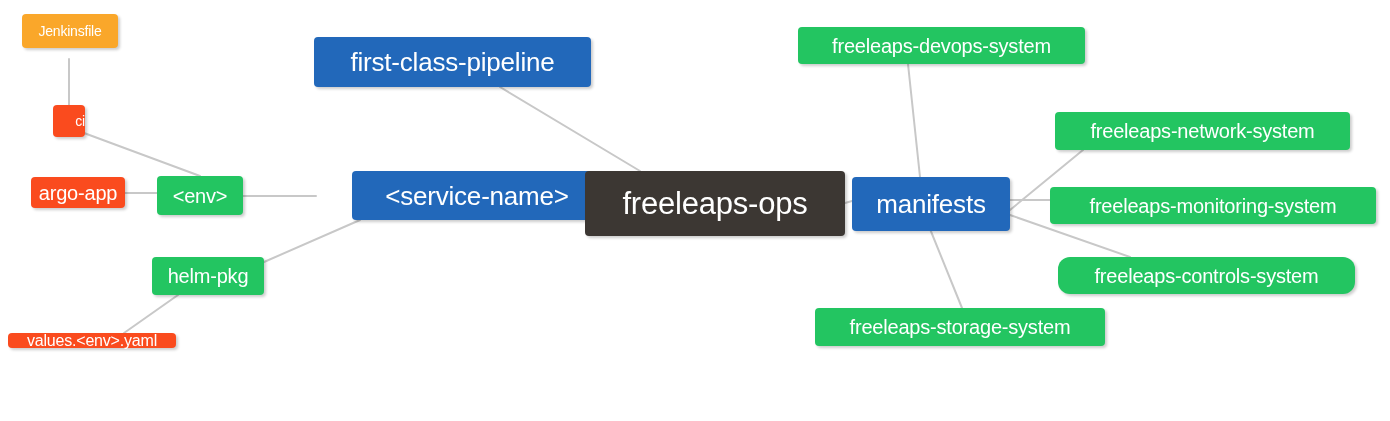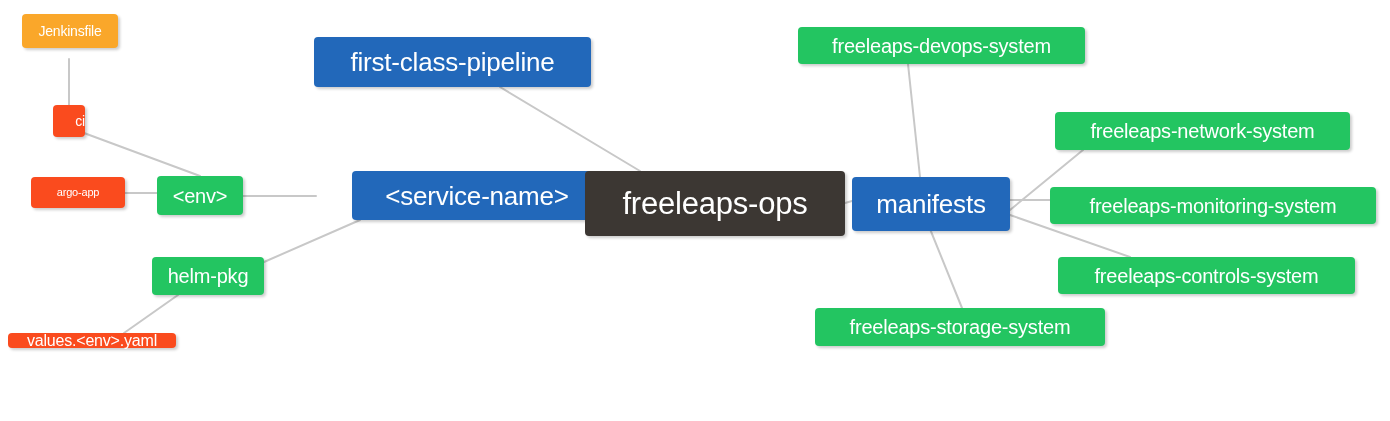--- a/index.html
+++ b/index.html
@@ -62,21 +62,21 @@
       <line x1="1010" y1="215" x2="1130" y2="257" stroke="#c8c8c8" stroke-width="2" stroke-linecap="round"></line>
       <line x1="928" y1="224" x2="962" y2="308" stroke="#c8c8c8" stroke-width="2" stroke-linecap="round"></line>
     </svg>
   <div id="node-layer">
       <div class="node" style="left: 22px; top: 14px; width: 96px; height: 34px; background: rgb(250, 167, 42); font-size: 14px;">
         <span>Jenkinsfile</span>
       </div>
       <div class="node" style="left: 53px; top: 105px; width: 32px; height: 32px; background: rgb(250, 75, 30); font-size: 14px; justify-content: flex-end;">
         <span>ci</span>
       </div>
-      <div class="node" style="left: 31px; top: 177px; width: 94px; height: 31px; background: rgb(250, 75, 30); font-size: 11px;">
+      <div class="node" style="left: 31px; top: 177px; width: 94px; height: 31px; background: rgb(250, 75, 30); font-size: 20px;">
         <span>argo-app</span>
       </div>
       <div class="node" style="left: 157px; top: 176px; width: 86px; height: 39px; background: rgb(35, 197, 97); font-size: 20px;">
         <span>&lt;env&gt;</span>
       </div>
       <div class="node" style="left: 152px; top: 257px; width: 112px; height: 38px; background: rgb(35, 197, 97); font-size: 20px;">
         <span>helm-pkg</span>
       </div>
       <div class="node" style="left: 8px; top: 333px; width: 168px; height: 15px; background: rgb(250, 75, 30); font-size: 16px;">
         <span>values.&lt;env&gt;.yaml</span>
@@ -95,20 +95,20 @@
       </div>
       <div class="node" style="left: 798px; top: 27px; width: 287px; height: 37px; background: rgb(35, 197, 97); font-size: 20px;">
         <span>freeleaps-devops-system</span>
       </div>
       <div class="node" style="left: 1055px; top: 112px; width: 295px; height: 38px; background: rgb(35, 197, 97); font-size: 20px;">
         <span>freeleaps-network-system</span>
       </div>
       <div class="node" style="left: 1050px; top: 187px; width: 326px; height: 37px; background: rgb(35, 197, 97); font-size: 20px;">
         <span>freeleaps-monitoring-system</span>
       </div>
-      <div class="node" style="left: 1058px; top: 257px; width: 297px; height: 37px; background: rgb(35, 197, 97); font-size: 20px;">
+      <div class="node" style="left: 1058px; top: 257px; width: 297px; height: 37px; background: rgb(35, 197, 97); font-size: 20px; border-radius: 12px;">
         <span>freeleaps-controls-system</span>
       </div>
       <div class="node" style="left: 815px; top: 308px; width: 290px; height: 38px; background: rgb(35, 197, 97); font-size: 20px;">
         <span>freeleaps-storage-system</span>
       </div>
     </div>
 </div>
 
 </body></html>

